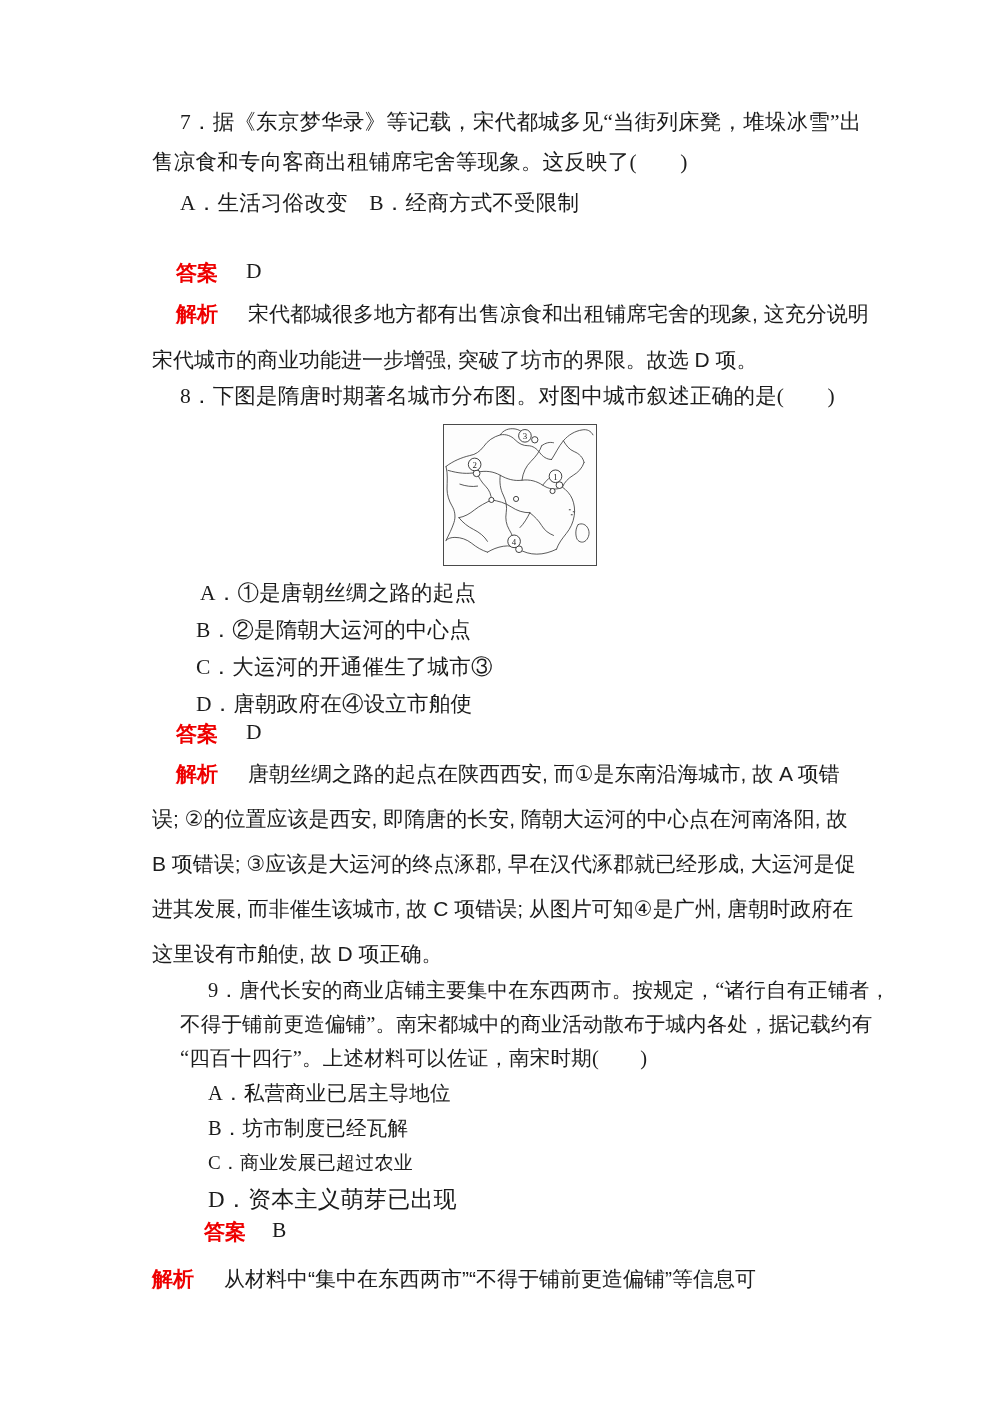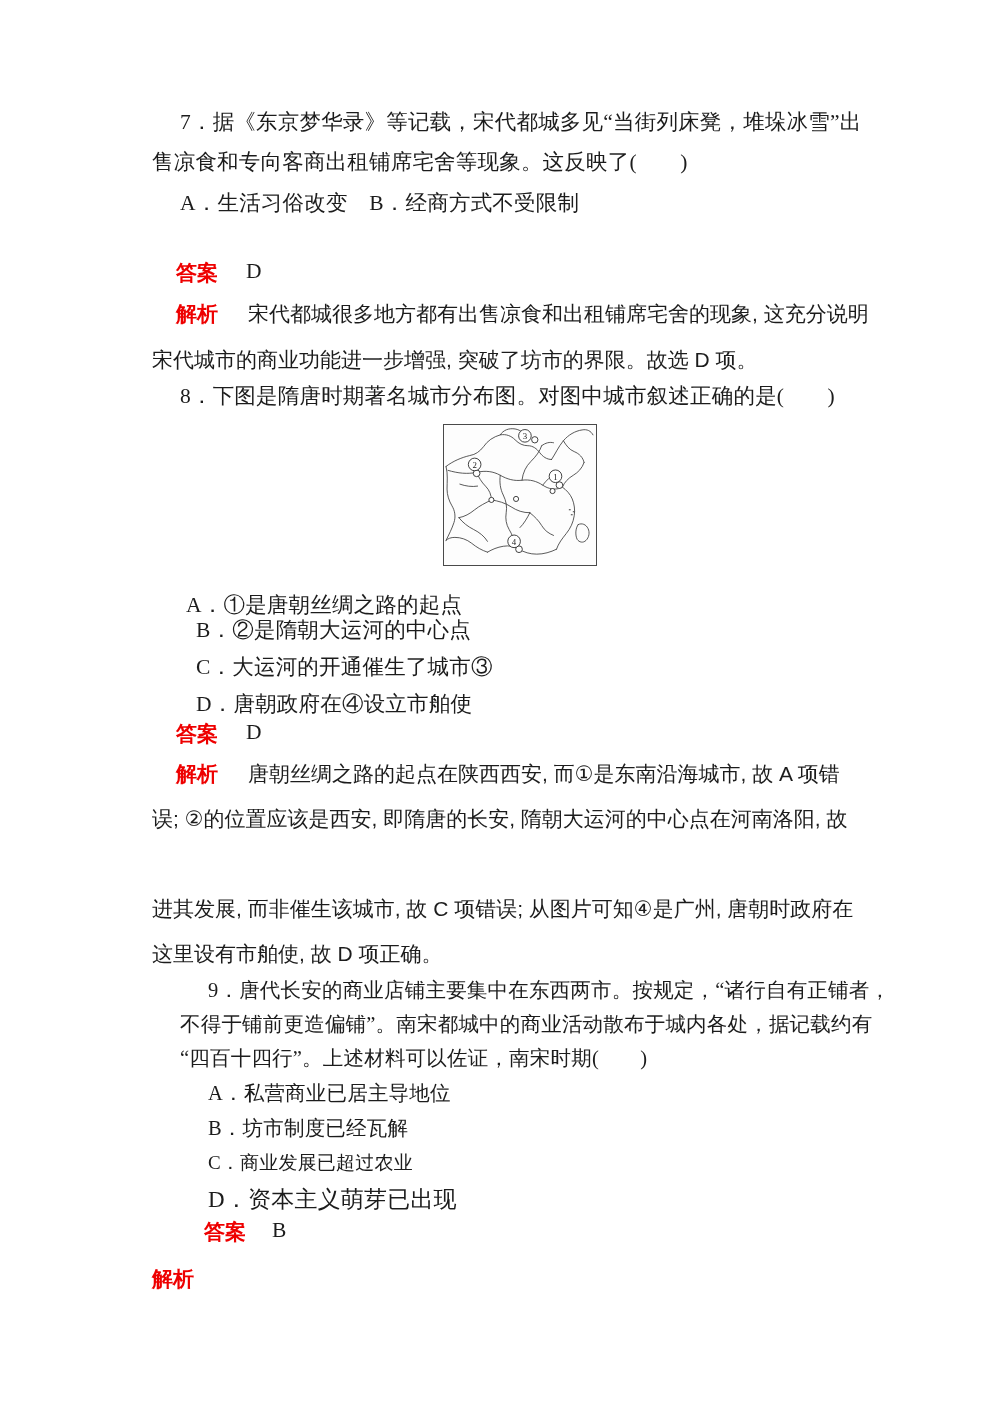--- a/index.html
+++ b/index.html
@@ -171,41 +171,43 @@
 
         <circle cx="82" cy="11" r="6.4" fill="#ffffff" stroke="#2a2a2a" stroke-width="0.9"></circle>
         <text class="marker-label" x="82" y="14.4" text-anchor="middle">3</text>
 
         <circle cx="71" cy="118" r="6.4" fill="#ffffff" stroke="#2a2a2a" stroke-width="0.9"></circle>
         <text class="marker-label" x="71" y="121.4" text-anchor="middle">4</text>
       </g>
     </svg>
   </div>
 
-  <div class="line serif" style="left:186px; top:583px;margin-top:12px;">A．①是唐朝丝绸之路的起点</div>
+  <div class="line serif" style="left:200px; top:583px;">A．①是唐朝丝绸之路的起点</div>
   <div class="line serif" style="left:196px; top:620px;">B．②是隋朝大运河的中心点</div>
   <div class="line serif" style="left:196px; top:657px;">C．大运河的开通催生了城市③</div>
   <div class="line serif" style="left:196px; top:694px;">D．唐朝政府在④设立市舶使</div>
 
   <div class="label-red" style="left:176px; top:723px;">答案</div>
   <div class="ans-letter" style="left:246px; top:722px;">D</div>
 
   <div class="label-red" style="left:176px; top:763px;">解析</div>
   <div class="line sans" style="left:248px; top:763px;">唐朝丝绸之路的起点在陕西西安, 而①是东南沿海城市, 故 A 项错</div>
   <div class="line sans" style="left:152px; top:808px;">误; ②的位置应该是西安, 即隋唐的长安, 隋朝大运河的中心点在河南洛阳, 故</div>
+  <div class="line sans" style="left:152px; top:853px;">B 项错误; ③应该是大运河的终点涿郡, 早在汉代涿郡就已经形成, 大运河是促</div>
   <div class="line sans" style="left:152px; top:898px;">进其发展, 而非催生该城市, 故 C 项错误; 从图片可知④是广州, 唐朝时政府在</div>
   <div class="line sans" style="left:152px; top:943px;">这里设有市舶使, 故 D 项正确。</div>
 
   <div class="line serif" style="left:208px; top:980px; font-size:20.5px;">9．唐代长安的商业店铺主要集中在东西两市。按规定，“诸行自有正铺者，</div>
   <div class="line serif" style="left:180px; top:1014px; font-size:20.5px;">不得于铺前更造偏铺”。南宋都城中的商业活动散布于城内各处，据记载约有</div>
   <div class="line serif" style="left:180px; top:1048px; font-size:20.5px;">“四百十四行”。上述材料可以佐证，南宋时期(　　)</div>
 
   <div class="line serif" style="left:208px; top:1083px; font-size:20.5px;">A．私营商业已居主导地位</div>
   <div class="line serif" style="left:208px; top:1118px; font-size:20.5px;">B．坊市制度已经瓦解</div>
   <div class="line serif" style="left:208px; top:1153px; font-size:19px;">C．商业发展已超过农业</div>
   <div class="line serif" style="left:208px; top:1188px; font-size:23px;">D．资本主义萌芽已出现</div>
 
   <div class="label-red" style="left:204px; top:1221px;">答案</div>
   <div class="ans-letter" style="left:272px; top:1220px;">B</div>
 
   <div class="label-red" style="left:152px; top:1268px;">解析</div>
+  <div class="line sans" style="left:224px; top:1268px;">从材料中“集中在东西两市”“不得于铺前更造偏铺”等信息可</div>
 
 </div>
 
 </body></html>

